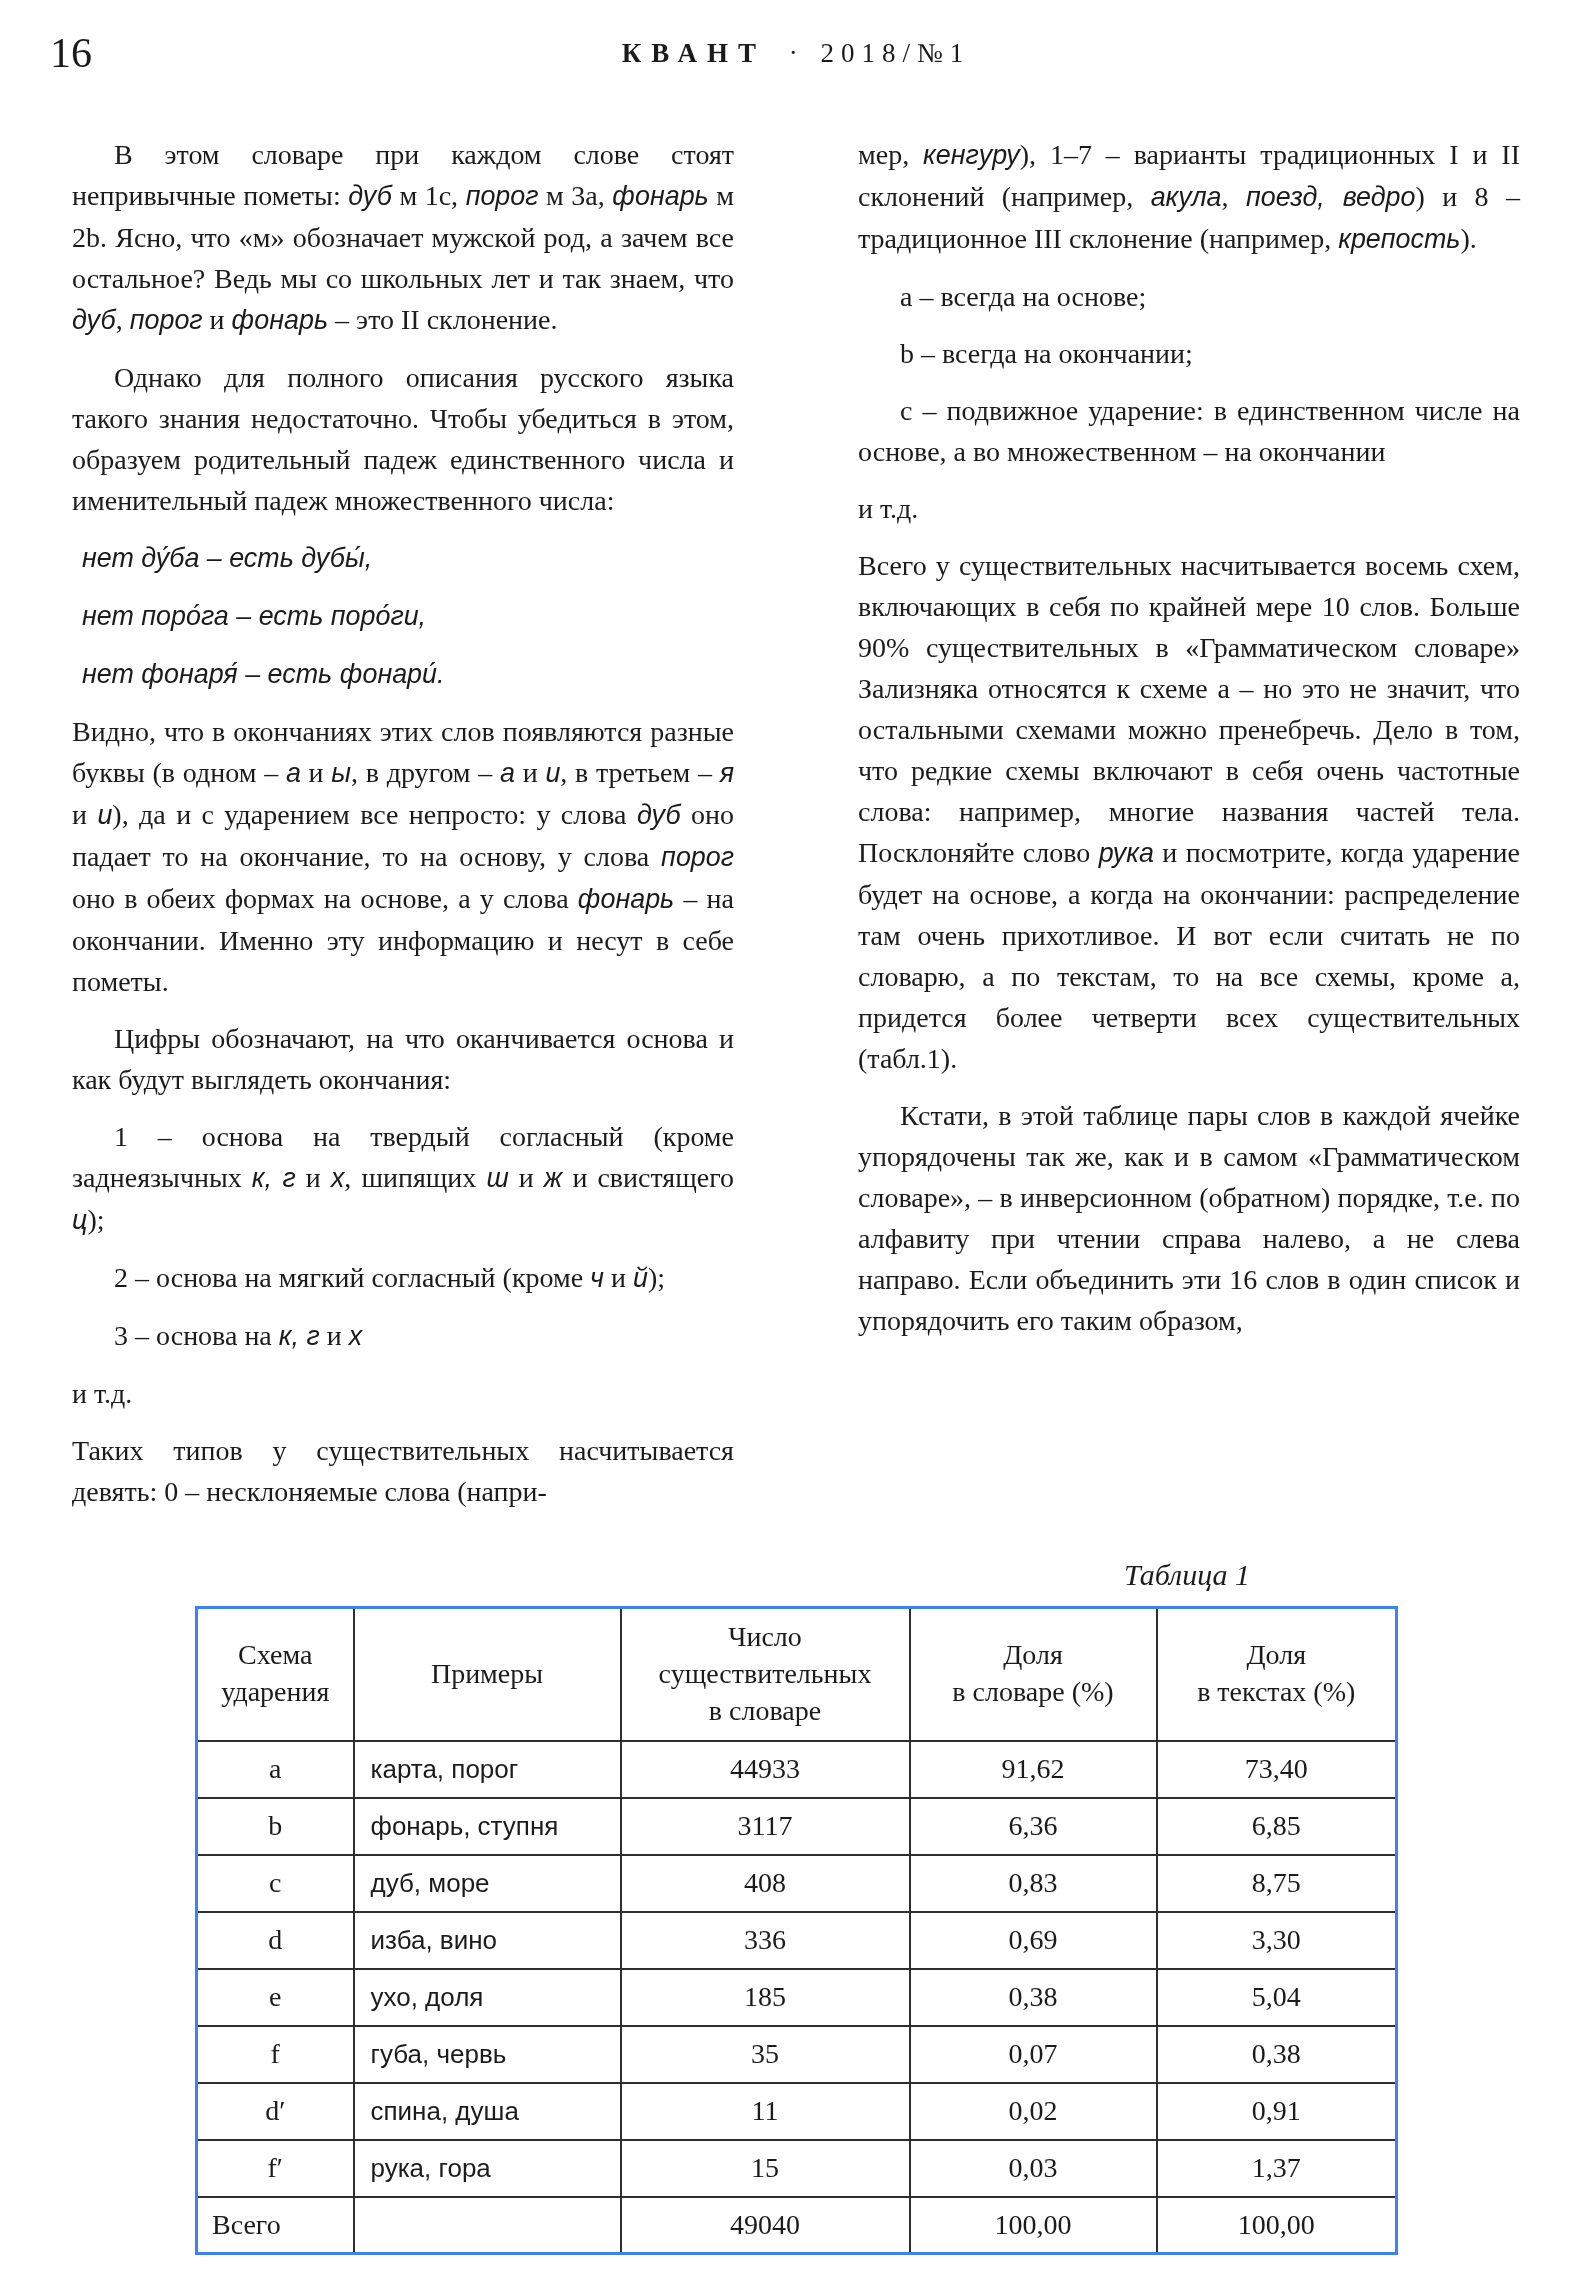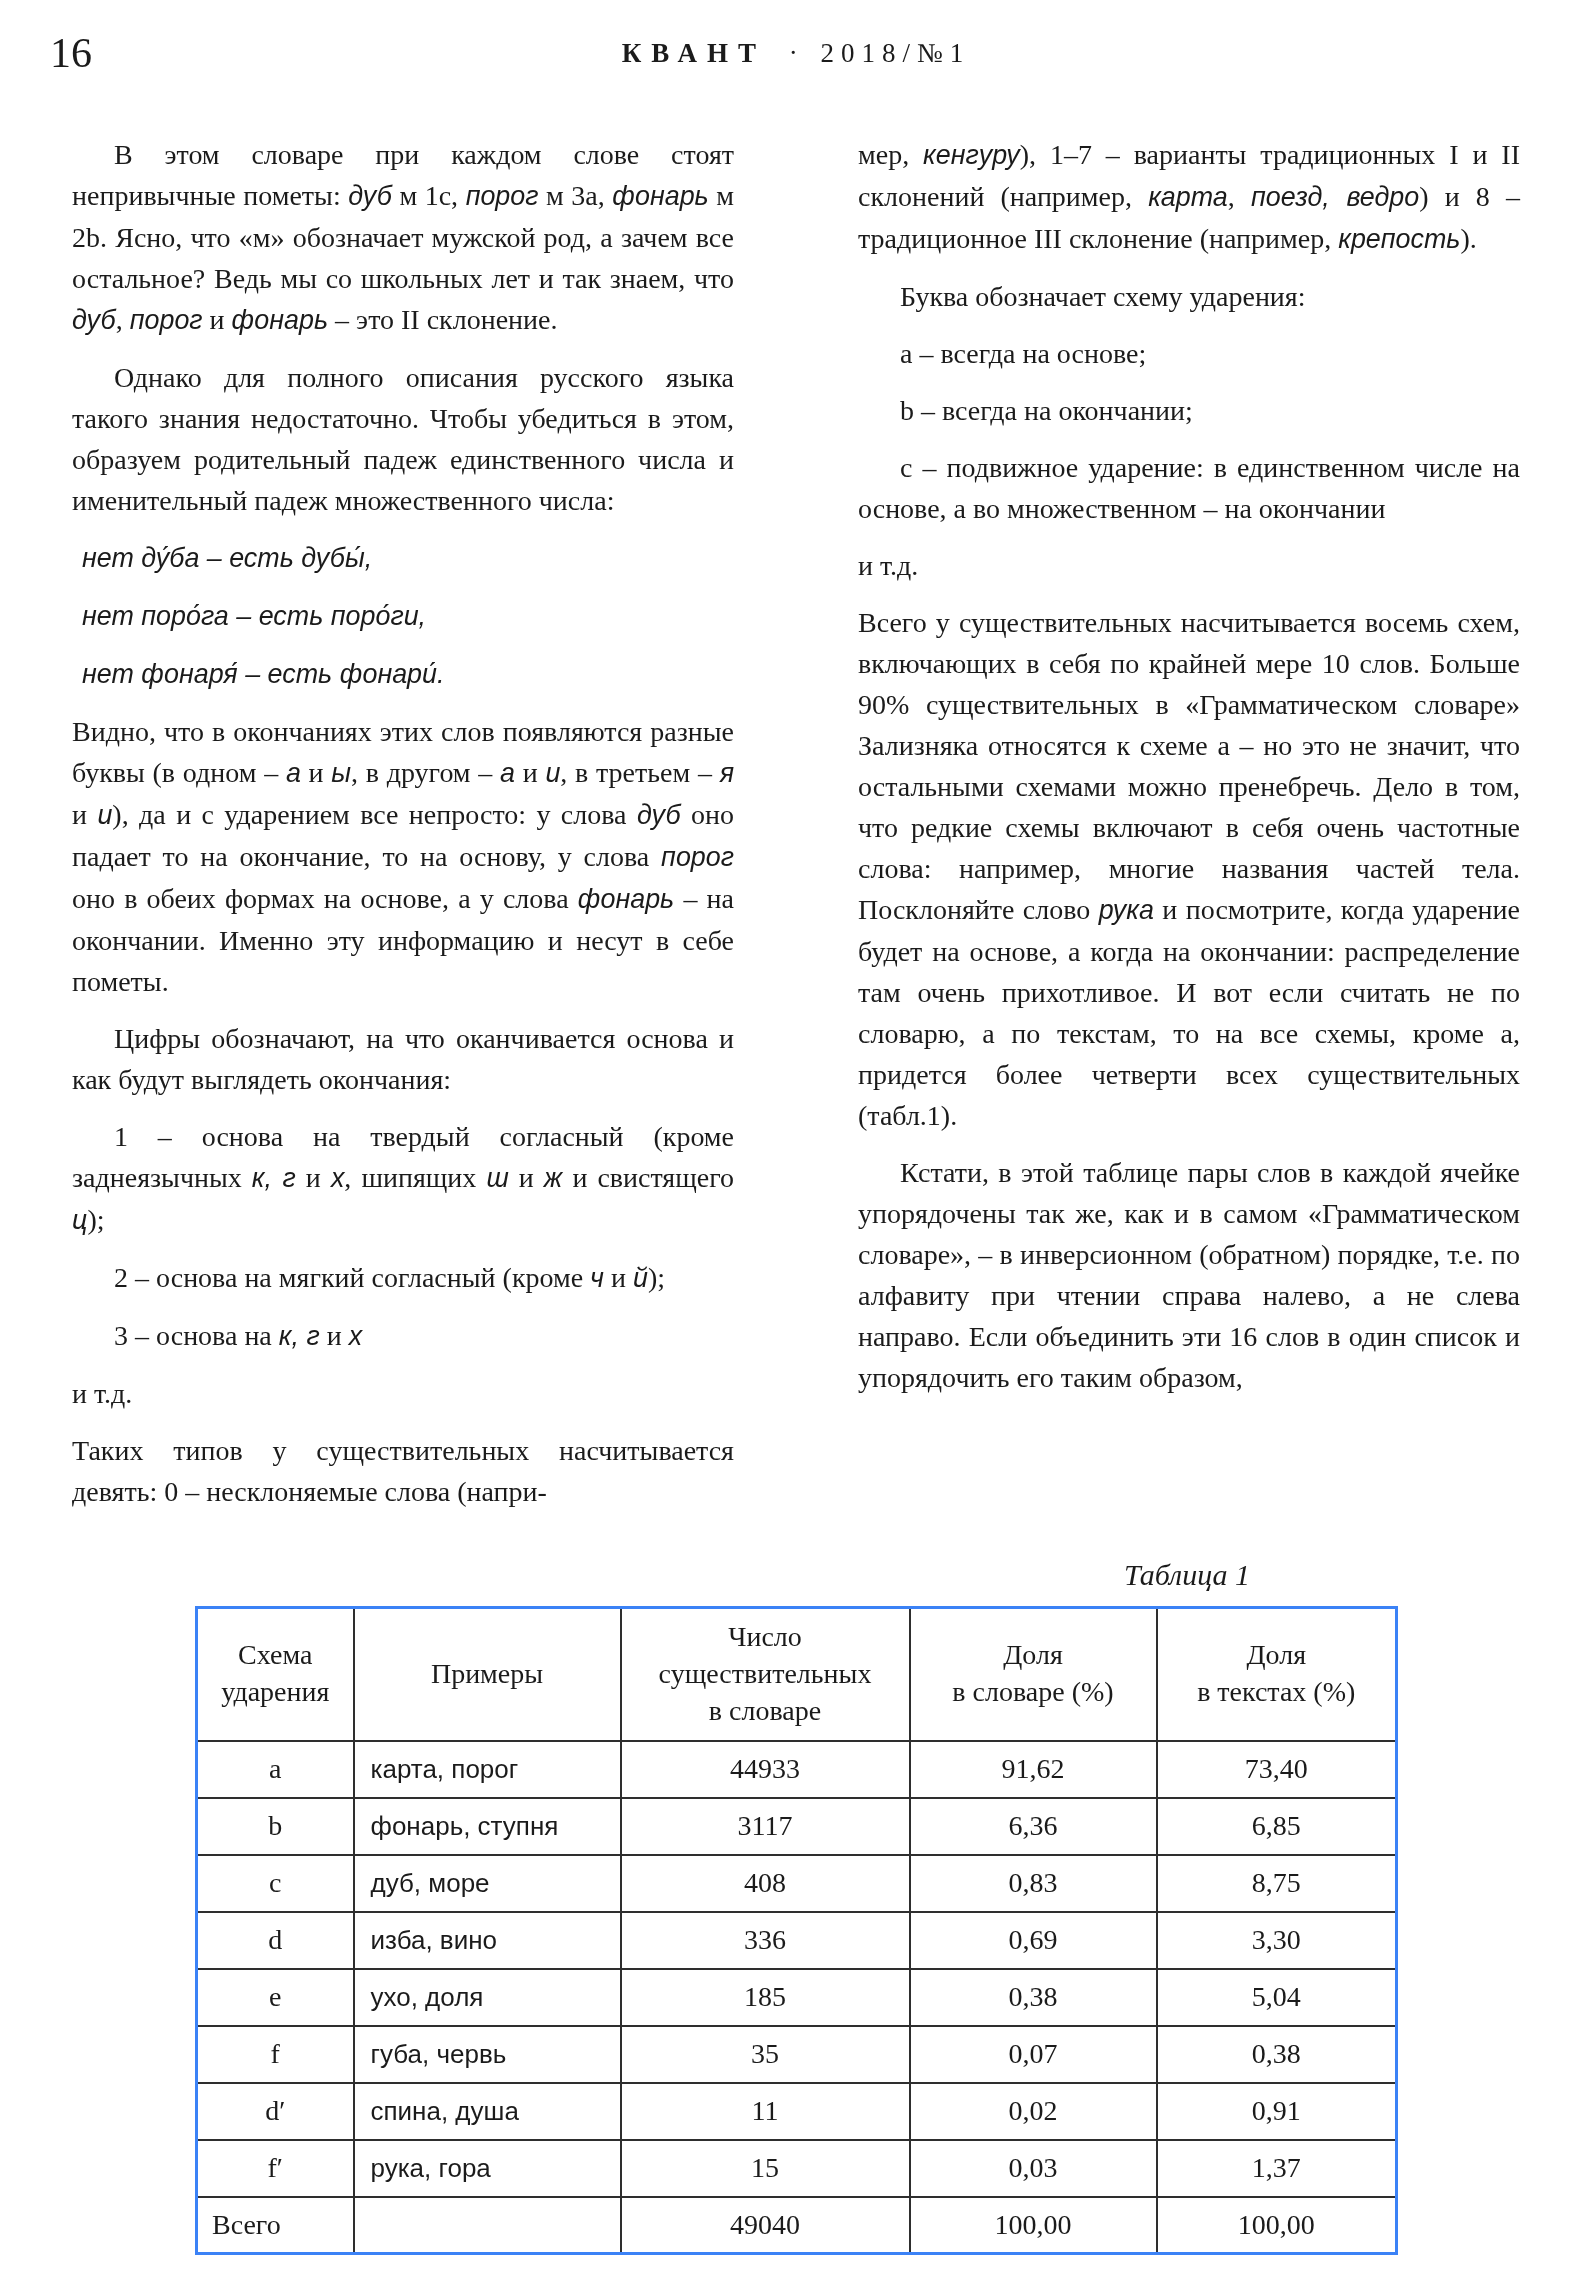--- a/index.html
+++ b/index.html
@@ -106,22 +106,21 @@
         <p class="verse"><span class="em">нет фонаря́ – есть фонари́.</span></p>
         <p class=""><span>Видно, что в окончаниях этих слов появляются разные буквы (в одном – </span><span class="em">а</span><span> и </span><span class="em">ы</span><span>, в другом – </span><span class="em">а</span><span> и </span><span class="em">и</span><span>, в третьем – </span><span class="em">я</span><span> и </span><span class="em">и</span><span>), да и с ударением все непросто: у слова </span><span class="em">дуб</span><span> оно падает то на окончание, то на основу, у слова </span><span class="em">порог</span><span> оно в обеих формах на основе, а у слова </span><span class="em">фонарь</span><span> – на окончании. Именно эту информацию и несут в себе пометы.</span></p>
         <p class="indent"><span>Цифры обозначают, на что оканчивается основа и как будут выглядеть окончания:</span></p>
         <p class="indent"><span>1 – основа на твердый согласный (кроме заднеязычных </span><span class="em">к, г</span><span> и </span><span class="em">х</span><span>, шипящих </span><span class="em">ш</span><span> и </span><span class="em">ж</span><span> и свистящего </span><span class="em">ц</span><span>);</span></p>
         <p class="indent"><span>2 – основа на мягкий согласный (кроме </span><span class="em">ч</span><span> и </span><span class="em">й</span><span>);</span></p>
         <p class="indent"><span>3 – основа на </span><span class="em">к, г</span><span> и </span><span class="em">х</span></p>
         <p class=""><span>и т.д.</span></p>
         <p class=""><span>Таких типов у существительных насчитывается девять: 0 – несклоняемые слова (напри-</span></p>
       </div>
     <div class="col" id="col-right">
-        <p class=""><span>мер, </span><span class="em">кенгуру</span><span>), 1–7 – варианты традиционных I и II склонений (например, </span><span class="em">карта</span><span>, </span><span class="em">поезд, ведро</span><span>) и 8 – традиционное III склонение (например, </span><span class="em">крепость</span><span>).</span></p>
-        <p class="indent"><span>Буква обозначает схему ударения:</span></p>
+        <p class=""><span>мер, </span><span class="em">кенгуру</span><span>), 1–7 – варианты традиционных I и II склонений (например, </span><span class="em">акула</span><span>, </span><span class="em">поезд, ведро</span><span>) и 8 – традиционное III склонение (например, </span><span class="em">крепость</span><span>).</span></p>
         <p class="indent"><span>a – всегда на основе;</span></p>
         <p class="indent"><span>b – всегда на окончании;</span></p>
         <p class="indent"><span>c – подвижное ударение: в единственном числе на основе, а во множественном – на окончании</span></p>
         <p class=""><span>и т.д.</span></p>
         <p class=""><span>Всего у существительных насчитывается восемь схем, включающих в себя по крайней мере 10 слов. Больше 90% существительных в «Грамматическом словаре» Зализняка относятся к схеме a – но это не значит, что остальными схемами можно пренебречь. Дело в том, что редкие схемы включают в себя очень частотные слова: например, многие названия частей тела. Посклоняйте слово </span><span class="em">рука</span><span> и посмотрите, когда ударение будет на основе, а когда на окончании: распределение там очень прихотливое. И вот если считать не по словарю, а по текстам, то на все схемы, кроме a, придется более четверти всех существительных (табл.1).</span></p>
         <p class="indent"><span>Кстати, в этой таблице пары слов в каждой ячейке упорядочены так же, как и в самом «Грамматическом словаре», – в инверсионном (обратном) порядке, т.е. по алфавиту при чтении справа налево, а не слева направо. Если объединить эти 16 слов в один список и упорядочить его таким образом,</span></p>
       </div>
   </div>
 
   <div class="table-block">

